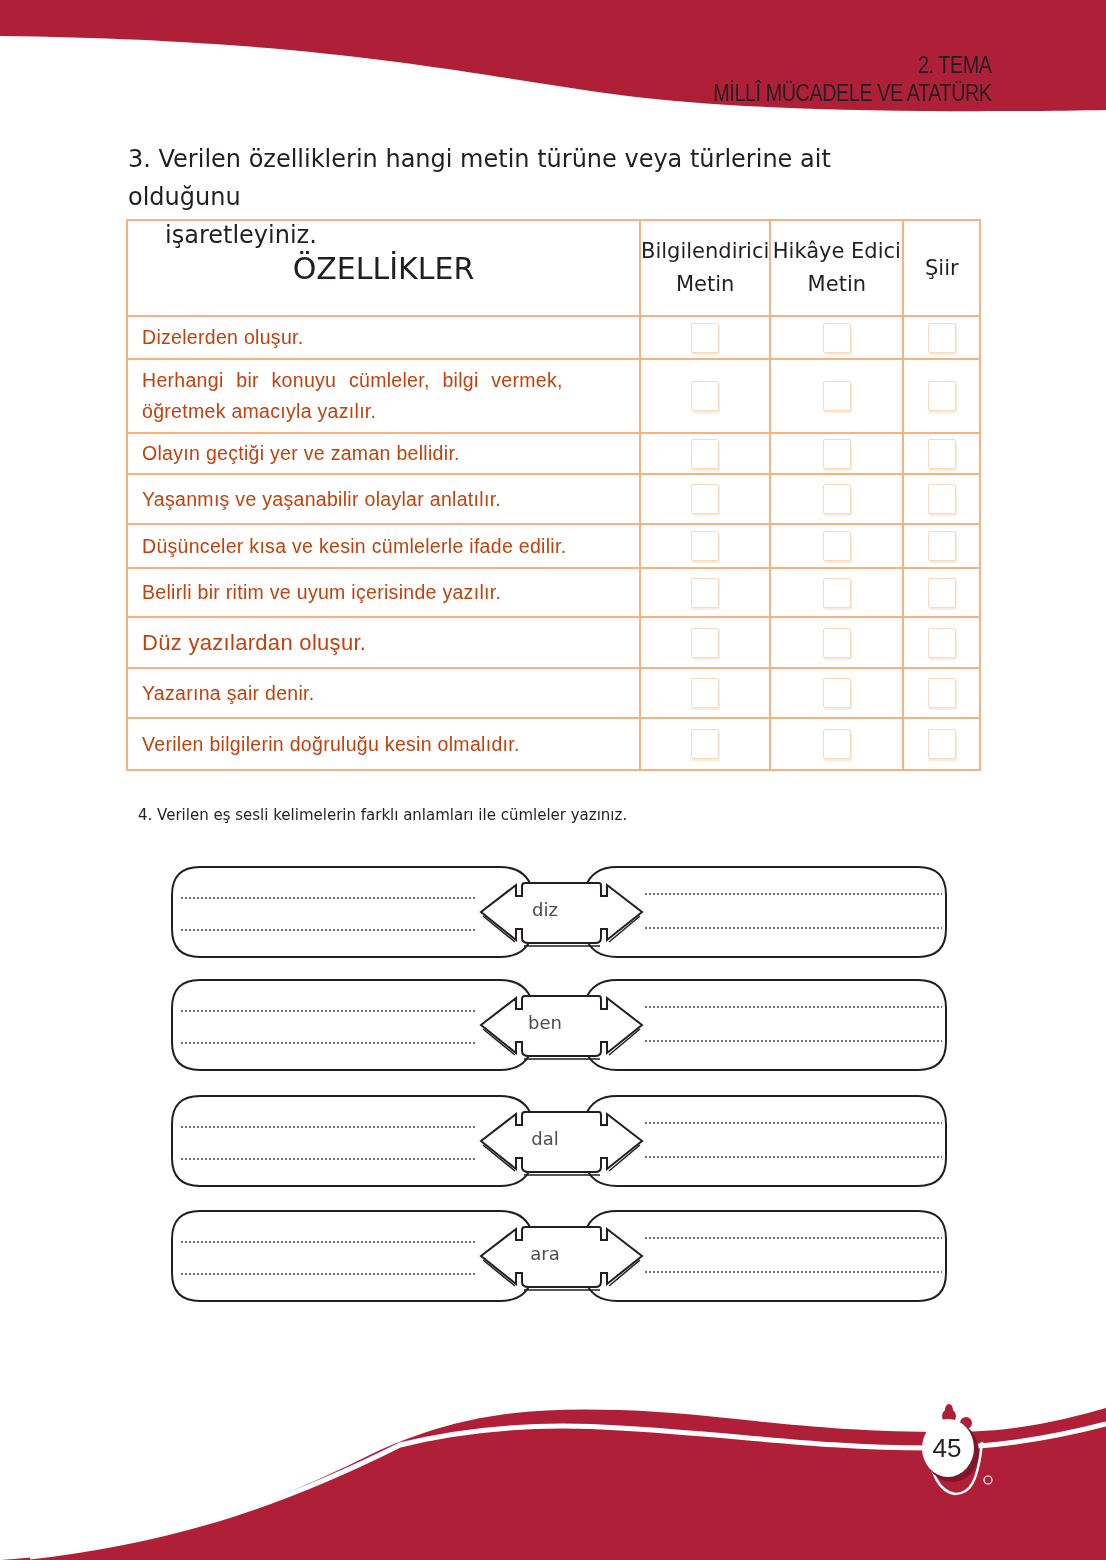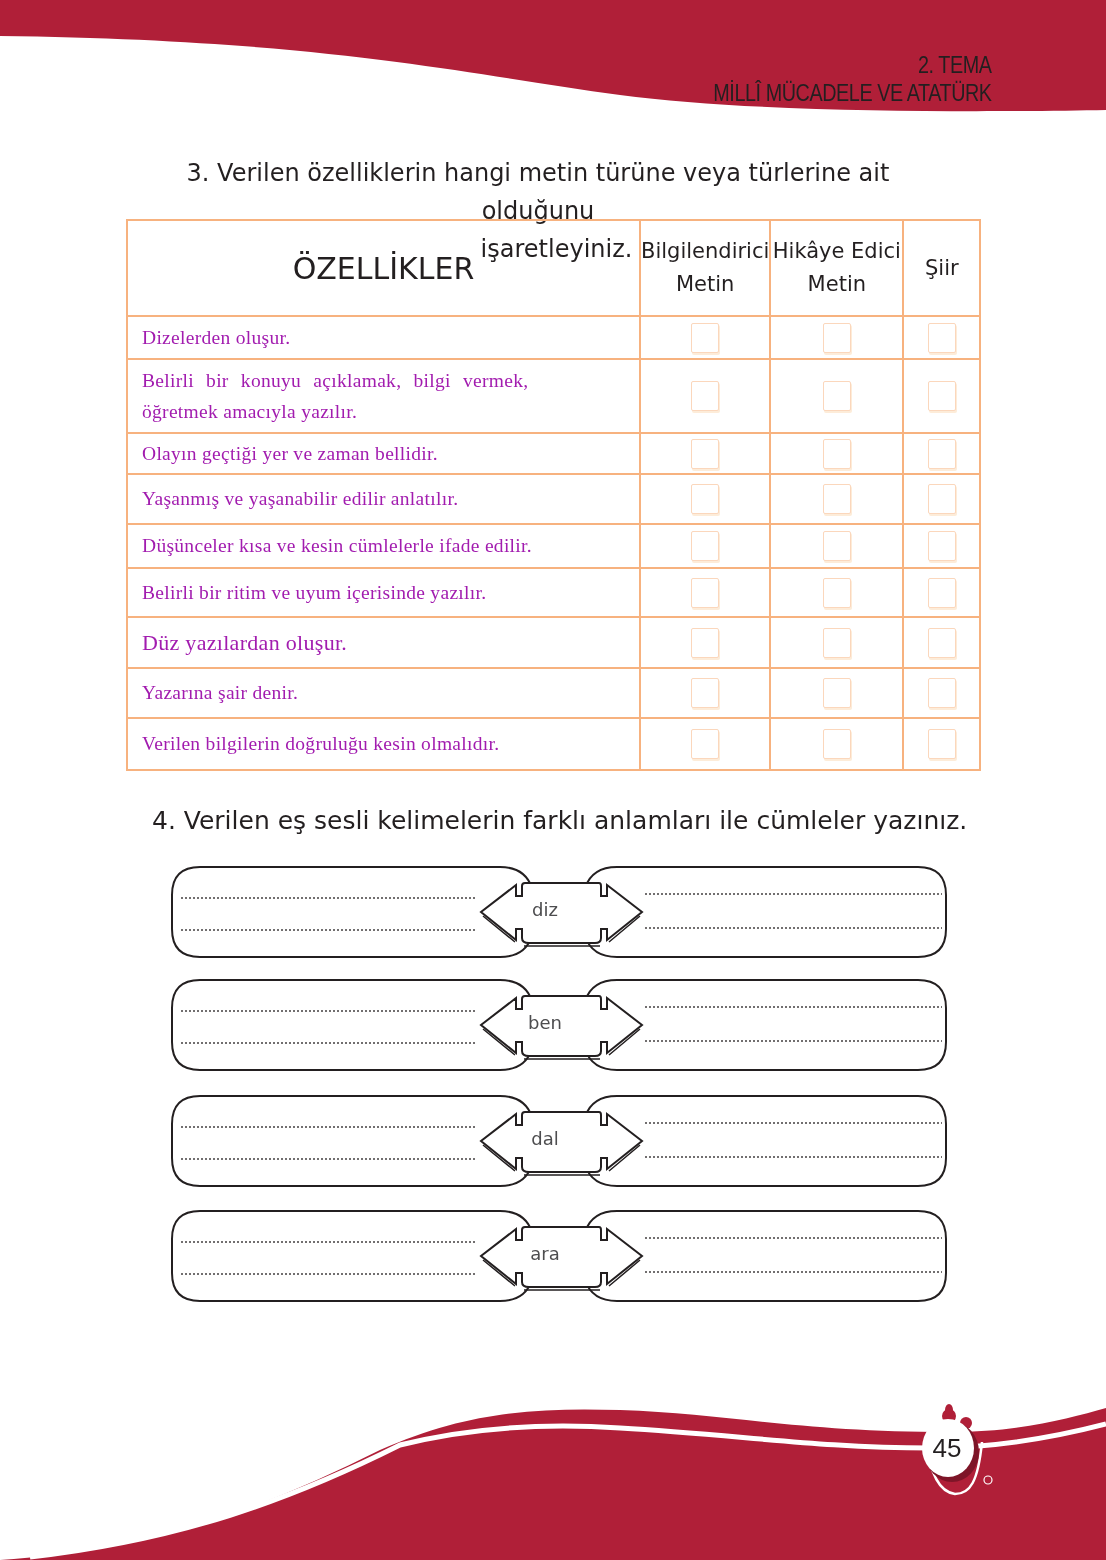--- a/index.html
+++ b/index.html
@@ -8,31 +8,31 @@
   #bg-top, #bg-bottom { position:absolute; left:0; }
   #bg-top { top:0; }
   #bg-bottom { top:1360px; }
 
   .theme { position:absolute; right:114px; text-align:right; font-family:"Liberation Sans", sans-serif;
            color:#231f20; letter-spacing:-0.5px; transform:scaleX(0.86); transform-origin:right center; }
   .theme-num { top:52px; font-size:23px; }
   .theme-title { top:80px; font-size:23px; }
 
   .q-title { position:absolute; font-family:"DejaVu Sans", sans-serif; font-size:24px; color:#231f20; }
-  .q3 { left:128px; top:154px; width:820px; line-height:38px;text-align:center; }
+  .q3 { left:128px; top:140px; width:820px; line-height:38px; }
   .q3 .l2 { display:block; padding-left:37px; font-size:24px; }
-  .q4 { left:152px; top:806px; font-size:25px; }
+  .q4 { left:138px; top:806px; font-size:15px; }
 
   table.feat { position:absolute; left:126px; top:219px; border-collapse:collapse; }
   table.feat td, table.feat th { border:2px solid #f7b27f; padding:0; }
   table.feat th { font-weight:normal; font-family:"DejaVu Sans", sans-serif; color:#231f20; }
   .th-main { width:511px; height:94px; font-size:30px; }
   .th-col { font-size:21px; line-height:33px; }
   .th-c1 { width:127px; } .th-c2 { width:131px;margin-top:16px; } .th-c3 { width:75px; }
-  td.desc { font-family:Liberation Serif, serif; font-size:19.5px; padding:4px 14px !important; color:#a21caf; letter-spacing:0.3px; }
+  td.desc { font-family:Liberation Sans, sans-serif; font-size:19.5px; padding:4px 14px !important; color:#c2410c; letter-spacing:0.3px; }
   td.desc.tall { line-height:31px; }
   td.cb { text-align:center; }
   .box { display:inline-block; width:26px; height:28px; border:1px solid #fbd7bc;
          box-shadow: 1px 2px 0 #fdecd9, inset 0 0 0 1px #ffffff; border-radius:2px; background:#fff; vertical-align:middle; }
 
   .pair { position:absolute; left:170px; width:778px; height:92px; }
   .pair svg { position:absolute; left:0; top:0; }
   .word { position:absolute; left:335px; width:80px; top:33px; text-align:center;
           font-family:"DejaVu Sans", sans-serif; font-size:18px; color:#4d4d4f; }
   .dots { position:absolute; height:2px;
@@ -77,35 +77,35 @@
   </tr>
 
   <tr style="height:43px">
     <td class="desc">Dizelerden oluşur.</td>
     <td class="cb"><span class="box"></span></td>
     <td class="cb"><span class="box"></span></td>
     <td class="cb"><span class="box"></span></td>
   </tr>
   <tr style="height:74px">
     <td class="desc tall">
-      <span style="word-spacing:7px">Belirli bir konuyu açıklamak, bilgi vermek,</span><br>
+      <span style="word-spacing:7px">Herhangi bir konuyu cümleler, bilgi vermek,</span><br>
       <span>öğretmek amacıyla yazılır.</span>
     </td>
     <td class="cb"><span class="box"></span></td>
     <td class="cb"><span class="box"></span></td>
     <td class="cb"><span class="box"></span></td>
   </tr>
   <tr style="height:41px">
     <td class="desc">Olayın geçtiği yer ve zaman bellidir.</td>
     <td class="cb"><span class="box"></span></td>
     <td class="cb"><span class="box"></span></td>
     <td class="cb"><span class="box"></span></td>
   </tr>
   <tr style="height:50px">
-    <td class="desc">Yaşanmış ve yaşanabilir edilir anlatılır.</td>
+    <td class="desc">Yaşanmış ve yaşanabilir olaylar anlatılır.</td>
     <td class="cb"><span class="box"></span></td>
     <td class="cb"><span class="box"></span></td>
     <td class="cb"><span class="box"></span></td>
   </tr>
   <tr style="height:44px">
     <td class="desc">Düşünceler kısa ve kesin cümlelerle ifade edilir.</td>
     <td class="cb"><span class="box"></span></td>
     <td class="cb"><span class="box"></span></td>
     <td class="cb"><span class="box"></span></td>
   </tr>

